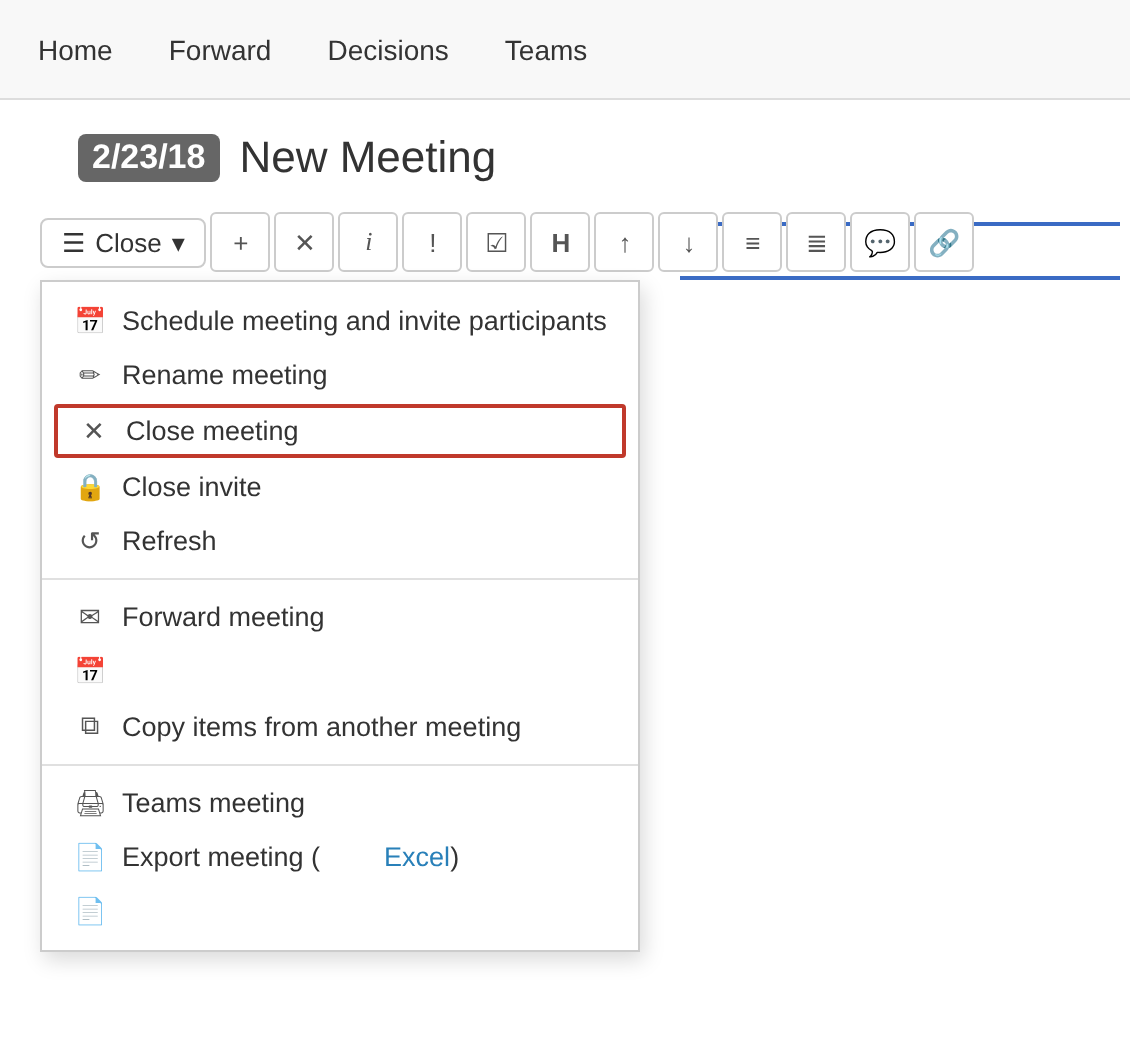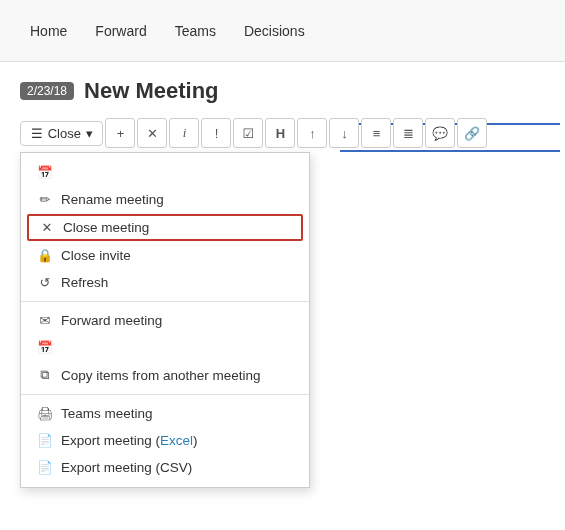--- a/index.html
+++ b/index.html
@@ -4,22 +4,22 @@
   <style>
     * { box-sizing: border-box; margin: 0; padding: 0; }
     body { font-family: Arial, sans-serif; font-size: 14px; background: #fff; width: 565px; height: 530px; overflow: hidden; }
 
     
     .nav-bar {
       display: flex;
       align-items: center;
       background: #f8f8f8;
       border-bottom: 1px solid #ddd;
-      padding: 0 16px;
-      height: 62px;
+      padding: 0 5px;
+      height: 50px;
     }
     .nav-item {
       padding: 0 14px;
       height: 50px;
       display: flex;
       align-items: center;
       cursor: pointer;
       color: #333;
       font-size: 14px;
     }
@@ -34,27 +34,28 @@
       display: flex;
       align-items: center;
       margin-bottom: 14px;
       gap: 10px;
     }
     .date-badge {
       background: #666;
       color: #fff;
       border-radius: 4px;
       padding: 2px 7px;
-      font-size: 12px;
-      font-weight: normal;
+      font-size: 17px;
+      font-weight: bold;
       white-space: nowrap;
+      margin-left: 19px;
     }
     .meeting-title {
       font-size: 22px;
-      font-weight: bold;
+      font-weight: normal;
       color: #333;
     }
 
     
     .toolbar {
       display: flex;
       align-items: center;
       gap: 2px;
       margin-bottom: 10px;
       position: relative;
@@ -117,42 +118,42 @@
       height: 1px;
       background: #e0e0e0;
       margin: 5px 0;
     }
     .dropdown-item .icon {
       width: 16px;
       text-align: center;
       font-size: 13px;
       color: #555;
     }
-    .link-blue { color: #2980b9; }
+    .link-blue { color: #2980b9; margin-left: 32px; }
 
     
     .content-line {
       height: 2px;
       background: #3a6bc4;
       margin: 6px 0;
       margin-left: 0;
     }
     .content-area {
       margin-left: 0;
       padding-left: 10px;
     }
   </style>
 </head>
 <body>
 
 <nav class="nav-bar">
   <div class="nav-item">Home</div>
   <div class="nav-item">Forward</div>
+  <div class="nav-item">Decisions</div>
   <div class="nav-item">Teams</div>
-  <div class="nav-item">Decisions</div>
 </nav>
 
 <div class="page-content">
 
   <div class="meeting-header">
     <span class="date-badge">2/23/18</span>
     <span class="meeting-title">New Meeting</span>
   </div>
 
   <div class="toolbar">
@@ -171,20 +172,21 @@
     <button class="toolbar-icon-btn">↓</button>
     <button class="toolbar-icon-btn">≡</button>
     <button class="toolbar-icon-btn">≣</button>
     <button class="toolbar-icon-btn">💬</button>
     <button class="toolbar-icon-btn">🔗</button>
 
     <div class="dropdown-menu">
 
       <div class="dropdown-item">
         <span class="icon">📅</span>
+        <span>Schedule meeting and invite participants</span>
       </div>
       <div class="dropdown-item">
         <span class="icon">✏</span>
         <span>Rename meeting</span>
       </div>
       <div class="dropdown-item highlighted" style="border: 2px solid #c0392b; border-radius: 2px; margin: 1px 6px; padding: 4px 10px;">
         <span class="icon">✕</span>
         <span>Close meeting</span>
       </div>
       <div class="dropdown-item">
@@ -215,21 +217,20 @@
       <div class="dropdown-item">
         <span class="icon">🖨</span>
         <span>Teams meeting</span>
       </div>
       <div class="dropdown-item">
         <span class="icon">📄</span>
         <span>Export meeting (<span class="link-blue">Excel</span>)</span>
       </div>
       <div class="dropdown-item">
         <span class="icon">📄</span>
-        <span>Export meeting (CSV)</span>
       </div>
 
     </div>
 
   </div>
 
   <div class="content-area" style="margin-left: 310px; margin-top: -35px;">
     <div class="content-line" style="width: 220px; height: 2px; background: #3a6bc4; margin-bottom: 25px;"></div>
     <div class="content-line" style="width: 220px; height: 2px; background: #3a6bc4;"></div>
   </div>

